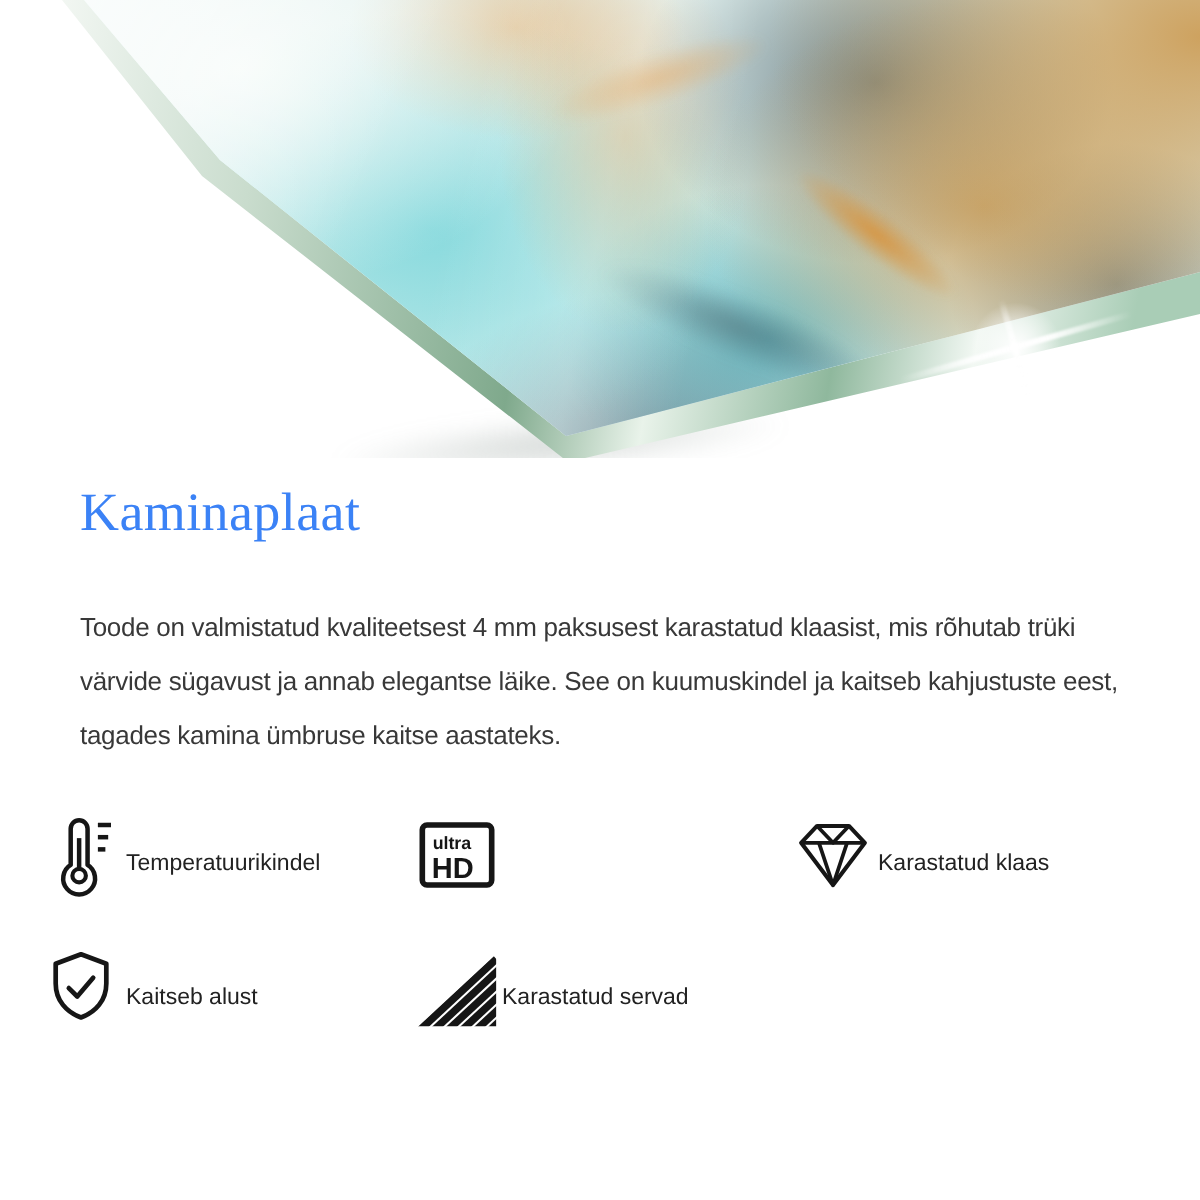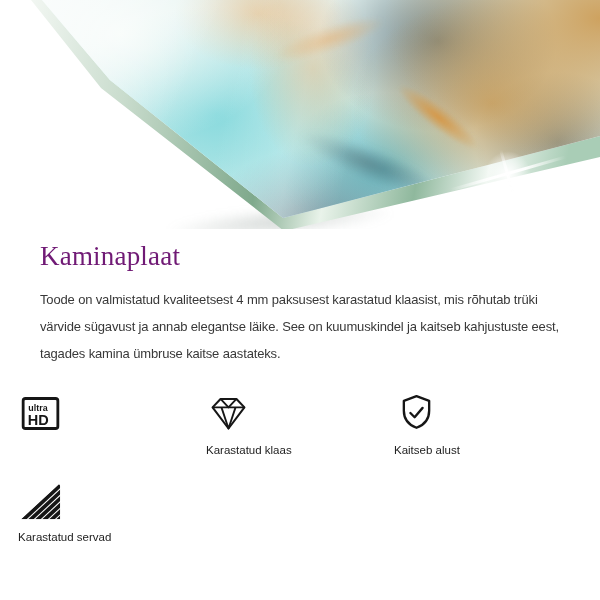--- a/index.html
+++ b/index.html
@@ -69,35 +69,35 @@
   .sparkle .ray-h { position: absolute; left: 0; top: 16px; width: 120px; height: 3px; filter: blur(.4px);
     background: linear-gradient(to right, rgba(255,255,255,0), rgba(255,255,255,.95) 35%, #fff 50%, rgba(255,255,255,.95) 65%, rgba(255,255,255,0)); }
   .sparkle .ray-v { position: absolute; left: 58px; top: -7px; width: 3px; height: 50px; filter: blur(.4px);
     background: linear-gradient(to bottom, rgba(255,255,255,0), #fff 50%, rgba(255,255,255,0)); }
 
   
   .title {
     margin: 10px 40px 0;
     font-family: "Liberation Serif", "DejaVu Serif", serif;
     font-size: 27px; line-height: 34px; font-weight: 400;
-    color: #701a75; letter-spacing: .2px;
+    color: #3b82f6; letter-spacing: .2px;
   }
   .intro {
-    margin: 13px 40px 0; max-width: 548px;
+    margin: 27px 40px 0; max-width: 548px;
     font-size: 13px; line-height: 27px; letter-spacing: -0.15px;
     color: #383838;
   }
 
   
   .features {
     margin: 24px 18px 0;
     display: grid; grid-template-columns: repeat(3, 1fr);
     row-gap: 22px;
   }
-  .feature { display: flex; flex-direction: column; }
+  .feature { display: flex; flex-direction: row; align-items: center; }
   .feature svg { width: 45px; height: 45px; display: block; }
   .feature .flabel { margin-top: 8px; font-size: 11.5px; color: #222; white-space: nowrap; }
 </style>
 </head>
 <body>
 
 <div class="hero" aria-label="Tempered glass panel printed with abstract turquoise, grey and gold marble ink art, photographed at an angle with a light sparkle on the polished edge">
   <div class="edge-shadow"></div>
   <div class="corner-shadow"></div>
   <div class="glass-edge"></div>
@@ -115,20 +115,31 @@
 </div>
 
 <h1 class="title">
   <span>Kaminaplaat</span><br>
 </h1>
 
 <p class="intro">Toode on valmistatud kvaliteetsest 4 mm paksusest karastatud klaasist, mis rõhutab trüki värvide sügavust ja annab elegantse läike. See on kuumuskindel ja kaitseb kahjustuste eest, tagades kamina ümbruse kaitse aastateks.</p>
 
 <div class="features">
 
+  <div class="feature">
+    <svg viewBox="0 0 48 48" fill="none" stroke="#161616">
+      <path d="M18.5 29.3 V10 a4.5 4.5 0 0 1 9 0 V29.3 a8.5 8.5 0 1 1 -9 0 Z" stroke-width="2.4" stroke-linejoin="round"></path>
+      <circle cx="23" cy="35" r="3.6" stroke-width="2.2"></circle>
+      <line x1="23" y1="31.2" x2="23" y2="15" stroke-width="2.4"></line>
+      <line x1="33" y1="8" x2="40" y2="8" stroke-width="2.4"></line>
+      <line x1="33" y1="14.5" x2="38.5" y2="14.5" stroke-width="2.4"></line>
+      <line x1="33" y1="21" x2="37" y2="21" stroke-width="2.4"></line>
+    </svg>
+    <span class="flabel">Temperatuurikindel</span>
+  </div>
 
   <div class="feature">
     <svg viewBox="0 0 48 48">
       <rect x="5.5" y="8" width="37" height="32" rx="2.5" fill="none" stroke="#161616" stroke-width="3"></rect>
       <text x="11" y="21" font-size="9.5" font-weight="700" font-family="Liberation Sans, sans-serif" fill="#161616">ultra</text>
       <text x="10.5" y="36" font-size="15.5" font-weight="800" font-family="Liberation Sans, sans-serif" fill="#161616">HD</text>
     </svg>
   </div>
 
   <div class="feature">

